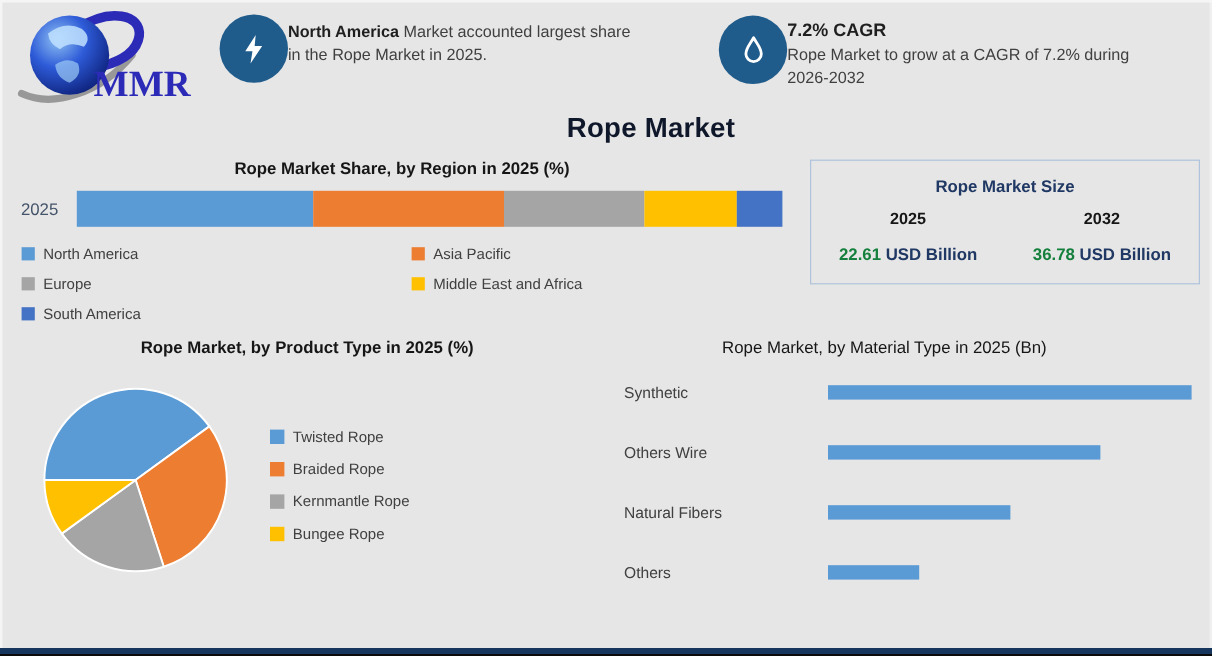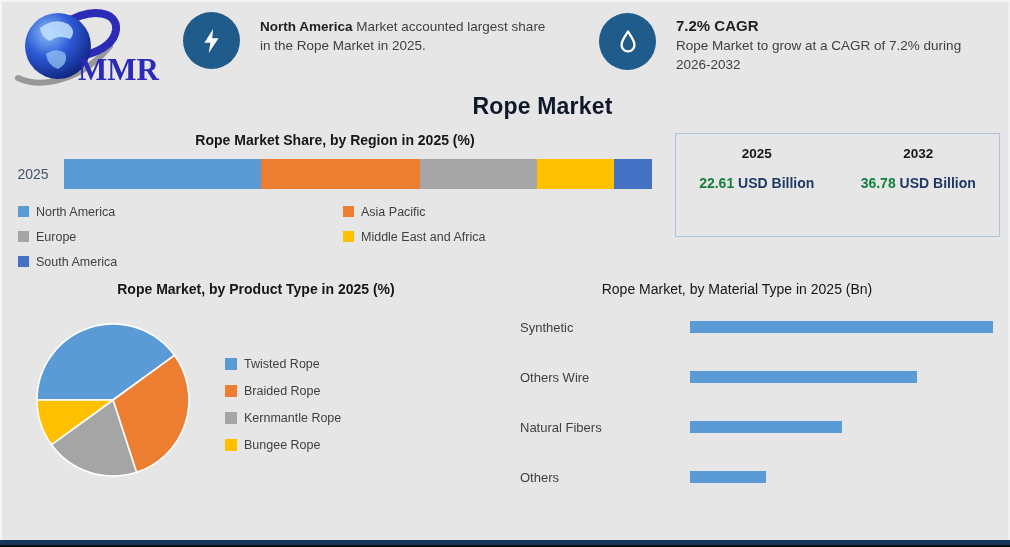--- a/index.html
+++ b/index.html
@@ -16,21 +16,21 @@
 
   
   .logo { position:absolute; left:10px; top:4px; width:160px; height:84px; }
   .callout { position:absolute; display:flex; align-items:flex-start; }
   .callout-1 { left:183px; top:12px; }
   .callout-2 { left:599px; top:13px; }
   .callout .circle {
     width:57px; height:57px; border-radius:50%;
     display:flex; align-items:center; justify-content:center; flex:0 0 auto;
   }
-  .callout .ctext { margin-left:20px; padding-top:5px; color:#404040; font-size:13.5px; line-height:19px; }
+  .callout .ctext { padding-top:5px; color:#404040; font-size:13.5px; line-height:19px; }
   .callout-1 .ctext { width:292px; }
   .callout-2 .ctext { width:300px; padding-top:3px; }
   .callout .ctext b { color:#1f1f1f; }
   .c2-title { font-size:15px; font-weight:bold; color:#1f1f1f; line-height:20px; }
 
   .main-title {
     position:absolute; left:75px; right:0; top:93px;
     text-align:center; font-size:23px; font-weight:bold; color:#0f172a;
     letter-spacing:0.2px;
   }
@@ -166,20 +166,21 @@
         <span class="swatch" style="background: rgb(237, 125, 49);"></span>
         <span class="llabel">Asia Pacific</span>
       </div>
       <div class="legend-item">
         <span class="swatch" style="background: rgb(255, 192, 0);"></span>
         <span class="llabel">Middle East and Africa</span>
       </div>
     </div>
 
   <div class="size-box">
+    <div class="sb-title">Rope Market Size</div>
     <div class="sb-grid">
       <div class="sb-year">2025</div>
       <div class="sb-year">2032</div>
     </div>
     <div class="sb-vals">
       <div class="sb-val"><span class="num">22.61</span><span> USD Billion</span></div>
       <div class="sb-val"><span class="num">36.78</span><span> USD Billion</span></div>
     </div>
   </div>
 

